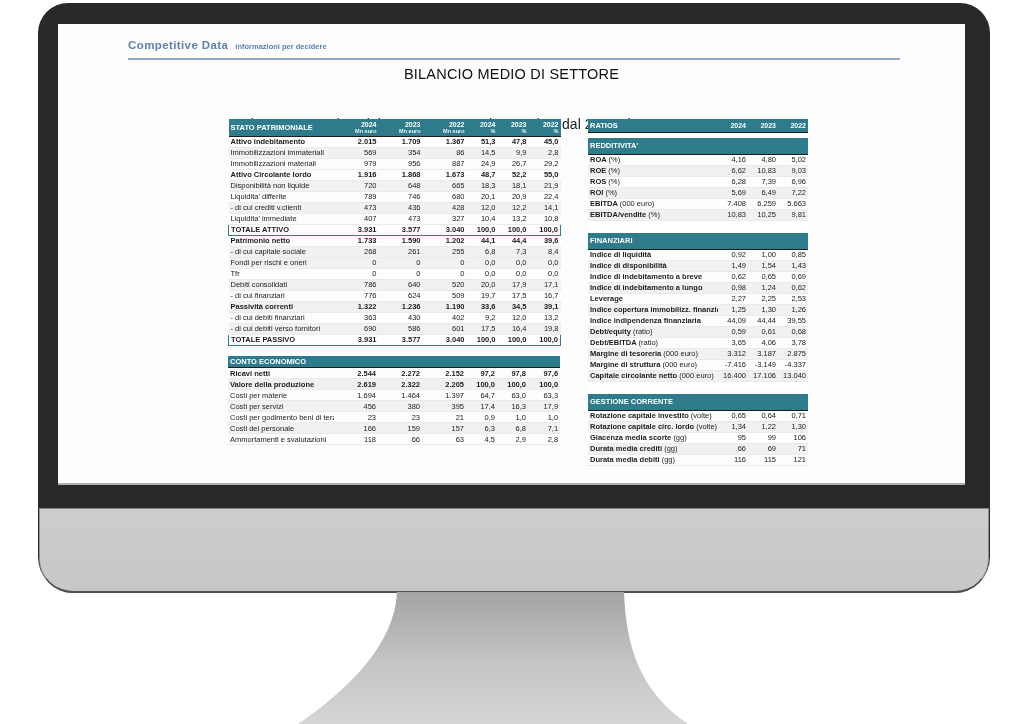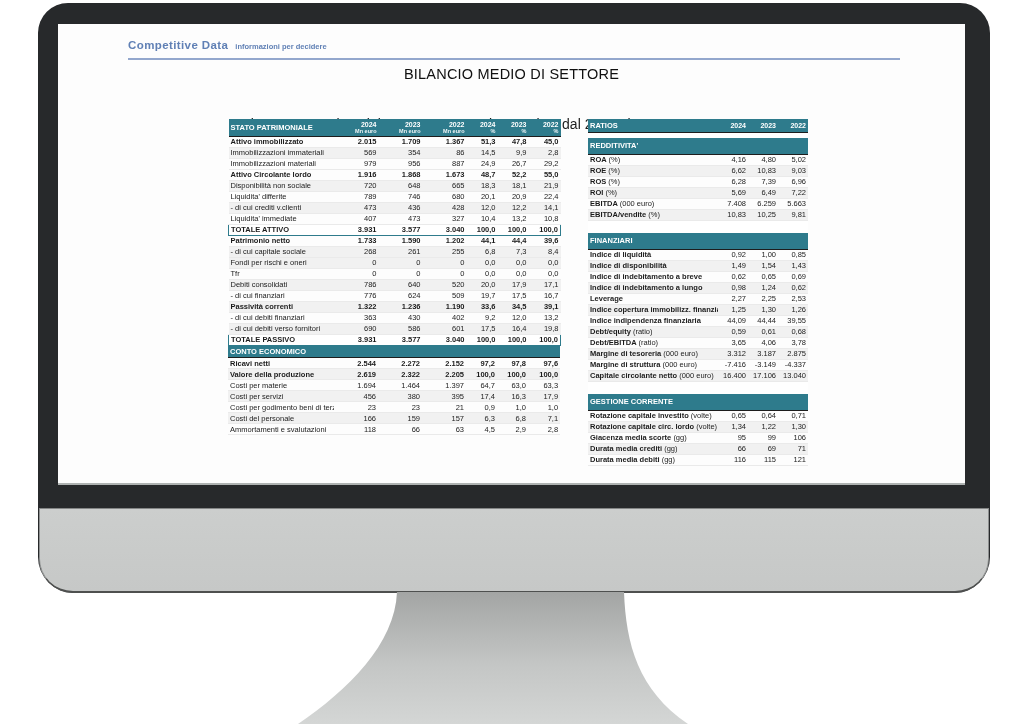--- a/index.html
+++ b/index.html
@@ -60,21 +60,21 @@
   
   .tbl tbody td { height:11px; font-size:7.5px; color:#1b1b1b; border-bottom:1px solid #eaeaea; }
   td.num { text-align:right; }
   tr.bold td { font-weight:bold; }
   tr.alt td { background:#f1f1f1; }
   tr.topline td { border-top:1.5px solid #2e2e2e; }
   tr.boxed td { border-top:1.5px solid #2e7b8c; border-bottom:1.5px solid #2e7b8c; background:#fff; }
   tr.boxed td:first-child { border-left:1.5px solid #2e7b8c; }
   tr.boxed td:last-child  { border-right:1.5px solid #2e7b8c; }
 
-  table.ce { }
+  table.ce { margin-top:10px; }
   tr.ceband th { background:#2e7b8c; color:#fff; font-size:7.5px; font-weight:bold;
                  text-align:left; height:12px; border-bottom:1px solid #1d1d1d; }
 
   
   .ratios tr.band th { height:13px; }
   .ratios .hyr { font-size:7px; font-weight:bold; }
   tr.sband td { background:#2e7b8c !important; color:#fff; font-weight:bold; font-size:7.5px;
                 height:16px; border-bottom:1px solid #1d1d1d; }
   tr.gap td { height:13px; background:#fff !important; border-bottom:none; }
   tr.gap.small td { height:6px; }
@@ -129,21 +129,21 @@
                 <span class="un">%</span>
               </th>
               <th>
                 <span class="yr">2022</span>
                 <span class="un">%</span>
               </th>
             </tr>
           </thead>
         <tbody id="sp-body">
             <tr class="bold">
-              <td class="lbl">Attivo immobilizzato</td>
+              <td class="lbl">Attivo indebitamento</td>
               <td class="num">2.015</td>
               <td class="num">1.709</td>
               <td class="num">1.367</td>
               <td class="num">51,3</td>
               <td class="num">47,8</td>
               <td class="num">45,0</td>
             </tr>
             <tr class="alt">
               <td class="lbl">Immobilizzazioni immateriali</td>
               <td class="num">569</td>
@@ -165,21 +165,21 @@
             <tr class="bold topline">
               <td class="lbl">Attivo Circolante  lordo</td>
               <td class="num">1.916</td>
               <td class="num">1.868</td>
               <td class="num">1.673</td>
               <td class="num">48,7</td>
               <td class="num">52,2</td>
               <td class="num">55,0</td>
             </tr>
             <tr class="alt">
-              <td class="lbl">Disponibilità non sociale</td>
+              <td class="lbl">Disponibilità non liquide</td>
               <td class="num">720</td>
               <td class="num">648</td>
               <td class="num">665</td>
               <td class="num">18,3</td>
               <td class="num">18,1</td>
               <td class="num">21,9</td>
             </tr>
             <tr>
               <td class="lbl">Liquidita'  differite</td>
               <td class="num">789</td>

